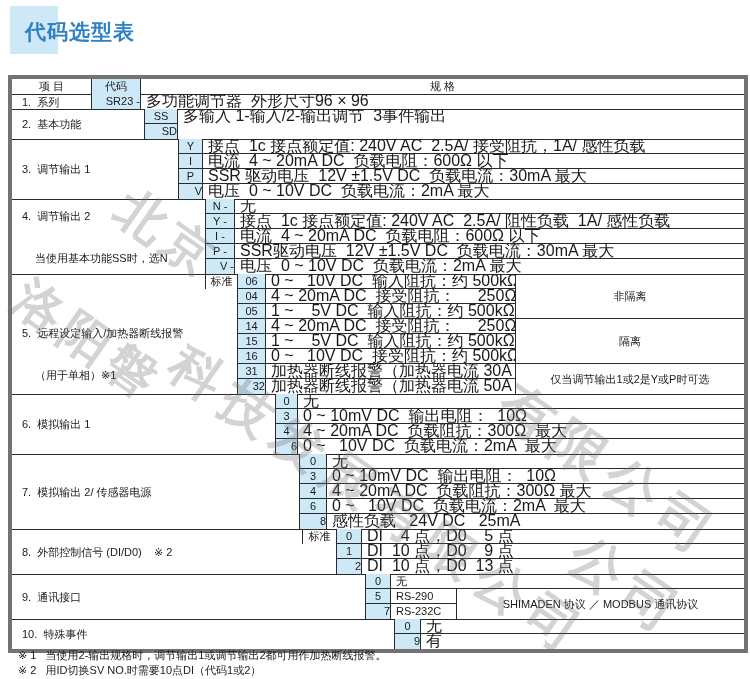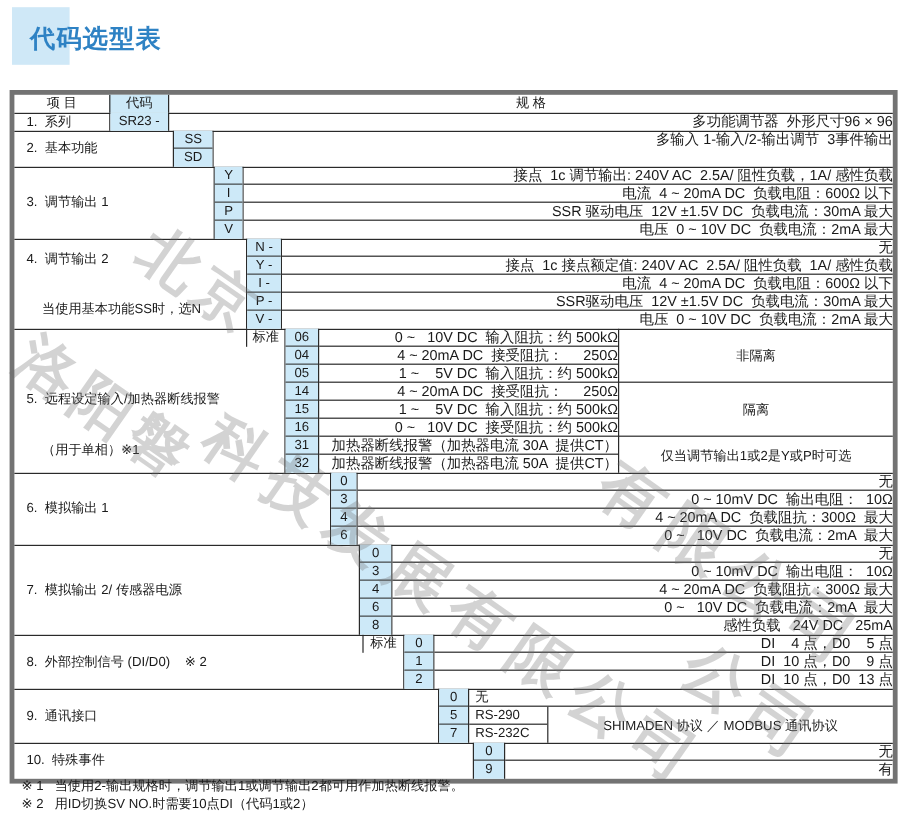--- a/index.html
+++ b/index.html
@@ -16,25 +16,25 @@
   .hcell{position:absolute;top:0;height:15px;line-height:15px;text-align:center;font-size:11px;box-sizing:border-box;}
   .hcell.blue{background:#cde9f8;border-left:1px solid #2a2a2a;border-right:1px solid #2a2a2a;}
   
   .ilabel{position:absolute;left:10px;top:50%;transform:translateY(-50%);font-size:11px;line-height:14px;white-space:pre;}
   .ilabel.fixed{top:24px;transform:none;}
   .ilabel .l2{padding-left:13px;}
   
   .codecol{position:absolute;top:0;bottom:0;box-sizing:border-box;border-left:1px solid #2a2a2a;border-right:1px solid #2a2a2a;}
   .code{height:15px;line-height:14px;box-sizing:border-box;border-bottom:1px solid #2a2a2a;background:#cde9f8;
         text-align:center;font-size:11px;}
-  .codecol .code:last-child{border-bottom:none;}
+  .codecol .code:last-child{border-bottom:none;text-align:right;}
   
   .speccol{position:absolute;top:0;}
-  .spec{height:15px;line-height:14px;box-sizing:border-box;border-bottom:1px solid #2a2a2a;font-size:12px;
-        padding-left:5px;white-space:pre;overflow:hidden;text-align:right;}
+  .spec{height:15px;line-height:14px;box-sizing:border-box;border-bottom:1px solid #2a2a2a;font-size:16px;
+        padding-left:5px;white-space:pre;overflow:hidden;}
   .speccol .spec:last-child{border-bottom:none;}
   .cell{position:absolute;height:15px;line-height:14px;box-sizing:border-box;font-size:11px;padding-left:5px;white-space:pre;}
   .bb{border-bottom:1px solid #2a2a2a;}
   
   .grp{position:absolute;left:503px;right:0;box-sizing:border-box;border-left:1px solid #2a2a2a;
        display:flex;align-items:center;justify-content:center;font-size:11px;white-space:pre;}
   .merge{position:absolute;box-sizing:border-box;border-left:1px solid #2a2a2a;
        display:flex;align-items:center;justify-content:center;font-size:11px;white-space:pre;}
   
   .std{position:absolute;top:0;height:15px;line-height:14px;box-sizing:border-box;border-left:1px solid #2a2a2a;
@@ -84,21 +84,21 @@
 
     <div class="sec" style="top:60px;height:60px">
       <div class="ilabel">3.  调节输出 1</div>
       <div class="codecol" style="left:166px;width:25px">
         <div class="code">Y</div>
         <div class="code">I</div>
         <div class="code">P</div>
         <div class="code">V</div>
       </div>
       <div class="speccol" style="left:191px;right:0">
-        <div class="spec">接点  1c 调节输出: 240V AC  2.5A/ 阻性负载，1A/ 感性负载</div>
+        <div class="spec">接点  1c 接点额定值: 240V AC  2.5A/ 接受阻抗，1A/ 感性负载</div>
         <div class="spec">电流  4 ~ 20mA DC  负载电阻：600Ω 以下</div>
         <div class="spec">SSR 驱动电压  12V ±1.5V DC  负载电流：30mA 最大</div>
         <div class="spec">电压  0 ~ 10V DC  负载电流：2mA 最大</div>
       </div>
     </div>
 
     <div class="sec" style="top:120px;height:75px">
       <div class="ilabel">
         <div>4.  调节输出 2</div>
         <div class="l2">当使用基本功能SS时，选N</div>

